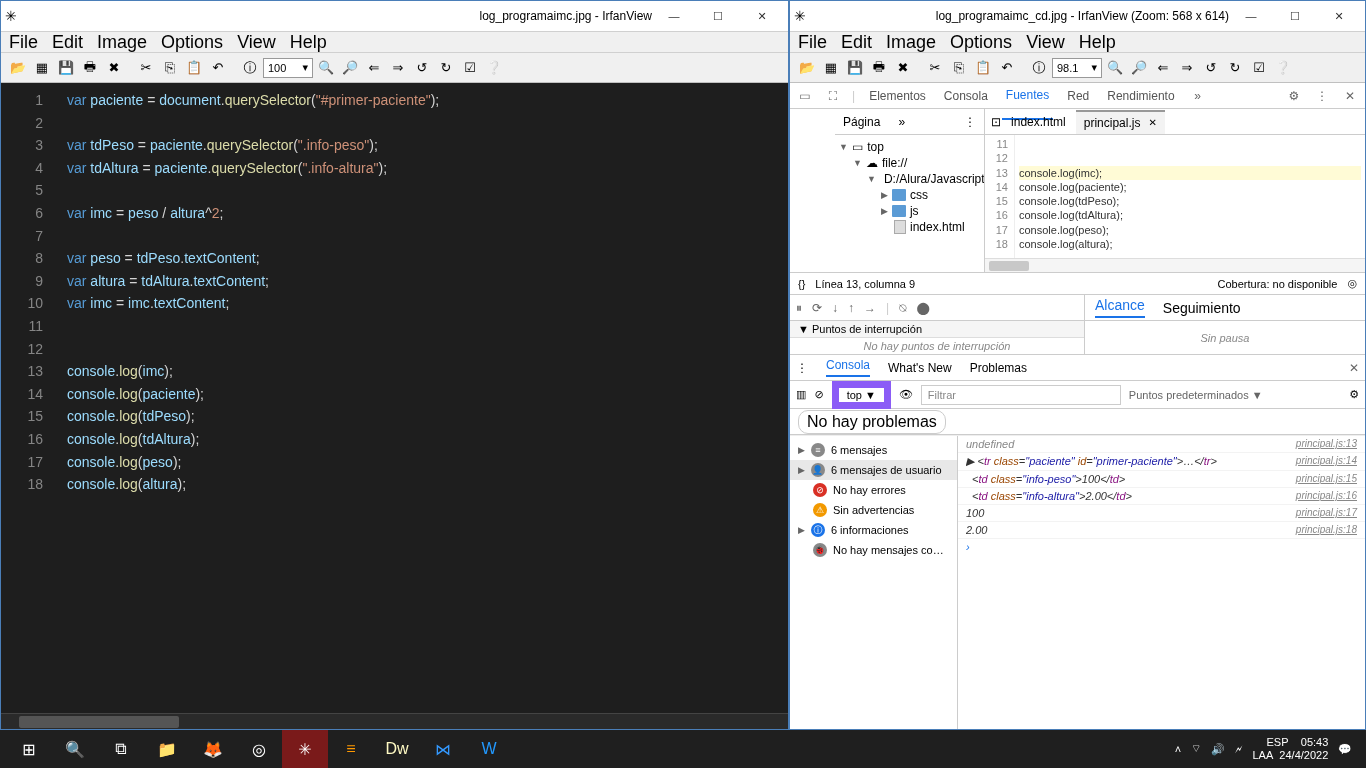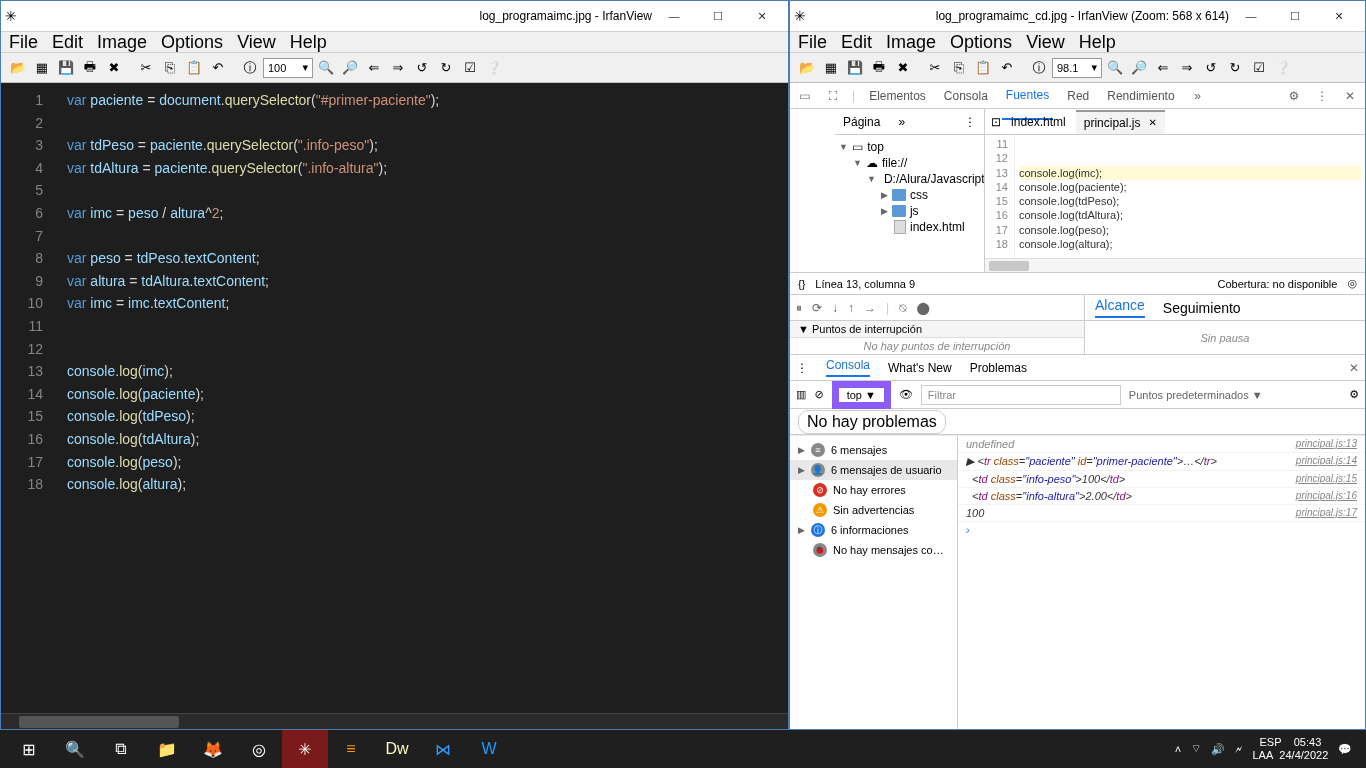--- a/index.html
+++ b/index.html
@@ -103,21 +103,21 @@
 .circle { width: 14px; height: 14px; border-radius: 50%; display: inline-flex; align-items: center; justify-content: center; font-size: 9px; color: #fff; }
 .c-red { background: #d93025; }
 .c-yellow { background: #f29900; }
 .c-blue { background: #1a73e8; }
 .c-grey { background: #888; }
 
 
 .taskbar { position: absolute; left: 0; bottom: 0; width: 100%; height: 38px; background: #1f1f1f; display: flex; align-items: center; padding: 0 6px; }
 .taskbar .tb { width: 46px; height: 38px; display: flex; align-items: center; justify-content: center; color: #fff; font-size: 16px; }
 .taskbar .tray { margin-left: auto; display: flex; align-items: center; gap: 10px; color: #fff; font-size: 11px; padding-right: 8px; }
-.taskbar .clock { text-align: center; line-height: 13px; }
+.taskbar .clock { text-align: right; line-height: 13px; }
 </style>
 </head>
 <body>
 
 <div class="window left">
   <div class="titlebar">
     <span class="icon">✳</span>
     <span class="title">log_programaimc.jpg - IrfanView</span>
     <span class="winbtn">—</span>
     <span class="winbtn">☐</span>
@@ -414,20 +414,24 @@
               <span class="loc">principal.js:15</span>
             </div>
             <div class="con-line">
               <span class="msg">&nbsp;&nbsp;&lt;<span class="tag">td</span> <span class="attr">class</span>=<span class="val">"info-altura"</span>&gt;2.00&lt;/<span class="tag">td</span>&gt;</span>
               <span class="loc">principal.js:16</span>
             </div>
             <div class="con-line">
               <span class="msg">100</span>
               <span class="loc">principal.js:17</span>
             </div>
+            <div class="con-line">
+              <span class="msg">2.00</span>
+              <span class="loc">principal.js:18</span>
+            </div>
             <div class="con-prompt">›</div>
           </div>
       </div>
     </div>
   </div>
 
 </div>
 
 <div class="taskbar">
   <div class="tb">⊞</div>

